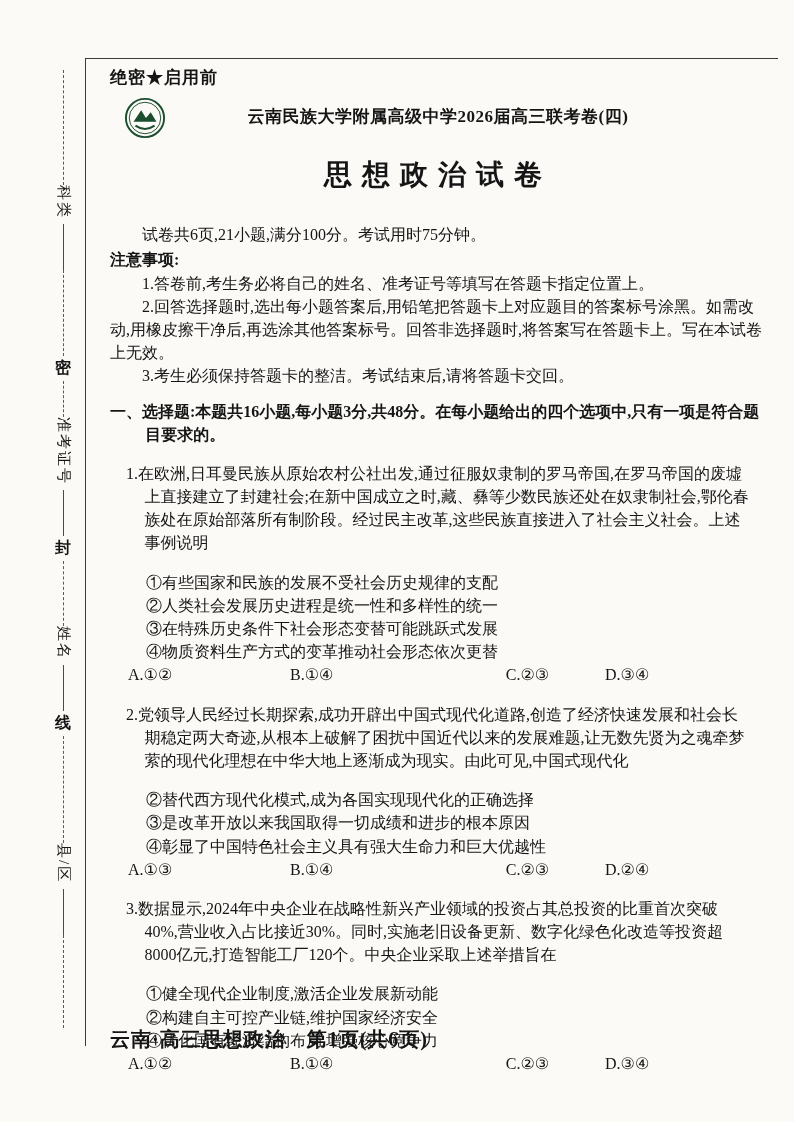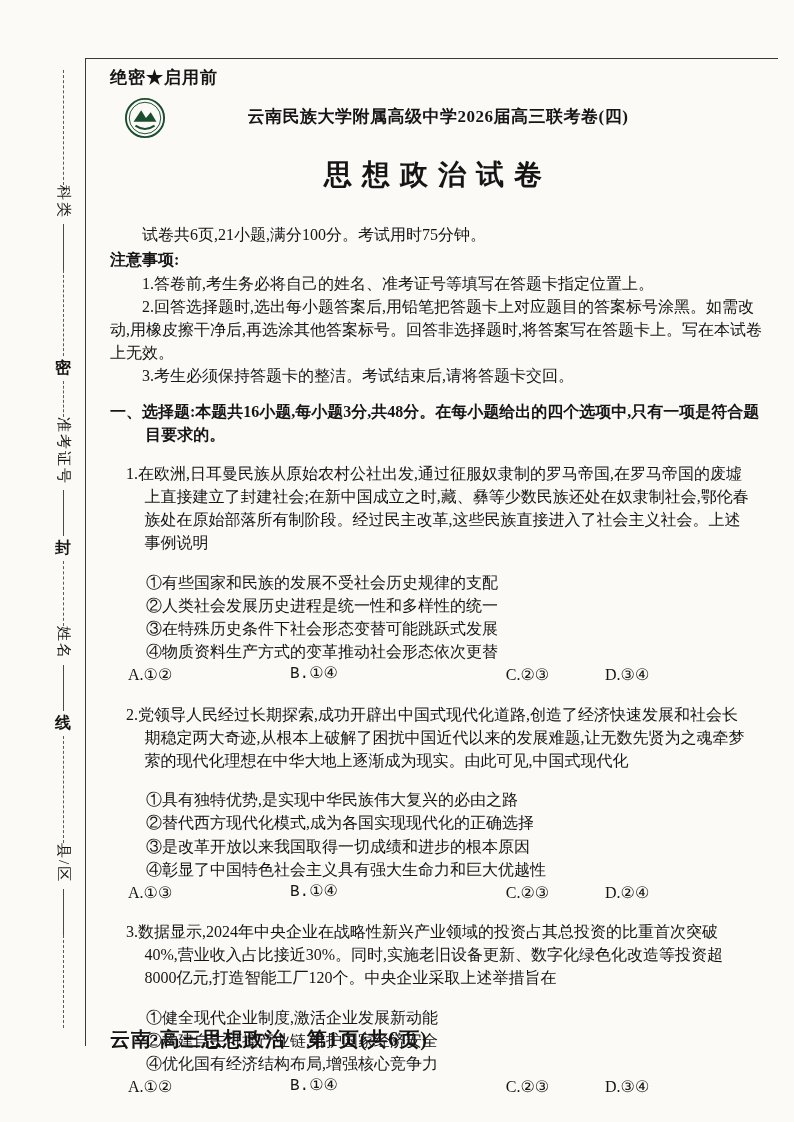--- a/index.html
+++ b/index.html
@@ -35,21 +35,21 @@
   .exam-info { text-indent:2em; margin:0; }
   .notes-title { font-weight:bold; margin:2px 0 0 0; }
   .note { margin:0; text-indent:2em; }
   .section-title { font-weight:bold; margin:12px 0 0 0; padding-left:2.2em; text-indent:-2.2em; }
   .question { margin-top:7px; }
   .stem { margin:16px; padding-left:1.15em; text-indent:-1.15em; }
   .options { margin:0 0 0 36px; }
   .options p { margin:0; }
   .choices { display:flex; margin:0 0 0 18px; }
   .choices span:nth-child(1) { width:162px; }
-  .choices span:nth-child(2) { width:160px;font-family:Liberation Mono, monospace; }
+  .choices span:nth-child(2) { width:160px; }
   .choices span:nth-child(3) { width:155px;text-align:center; }
   .footer { position:absolute; left:110px; top:1026px; width:656px; text-align:left; font-weight:bold; font-size:20px; letter-spacing:1px; }
 </style>
 </head>
 <body>
 
 <div>
 
   <div class="rule-top"></div>
   <div class="rule-left"></div>
@@ -121,21 +121,20 @@
         <span>A.①②</span>
         <span>B.①④</span>
         <span>C.②③</span>
         <span>D.③④</span>
       </div>
     </div>
 
     <div class="question">
       <p class="stem">2.党领导人民经过长期探索,成功开辟出中国式现代化道路,创造了经济快速发展和社会长期稳定两大奇迹,从根本上破解了困扰中国近代以来的发展难题,让无数先贤为之魂牵梦萦的现代化理想在中华大地上逐渐成为现实。由此可见,中国式现代化</p>
       <div class="options">
-        <p>①具有独特优势,是实现中华民族伟大复兴的必由之路</p>
         <p>②替代西方现代化模式,成为各国实现现代化的正确选择</p>
         <p>③是改革开放以来我国取得一切成绩和进步的根本原因</p>
         <p>④彰显了中国特色社会主义具有强大生命力和巨大优越性</p>
       </div>
       <div class="choices">
         <span>A.①③</span>
         <span>B.①④</span>
         <span>C.②③</span>
         <span>D.②④</span>
       </div>

